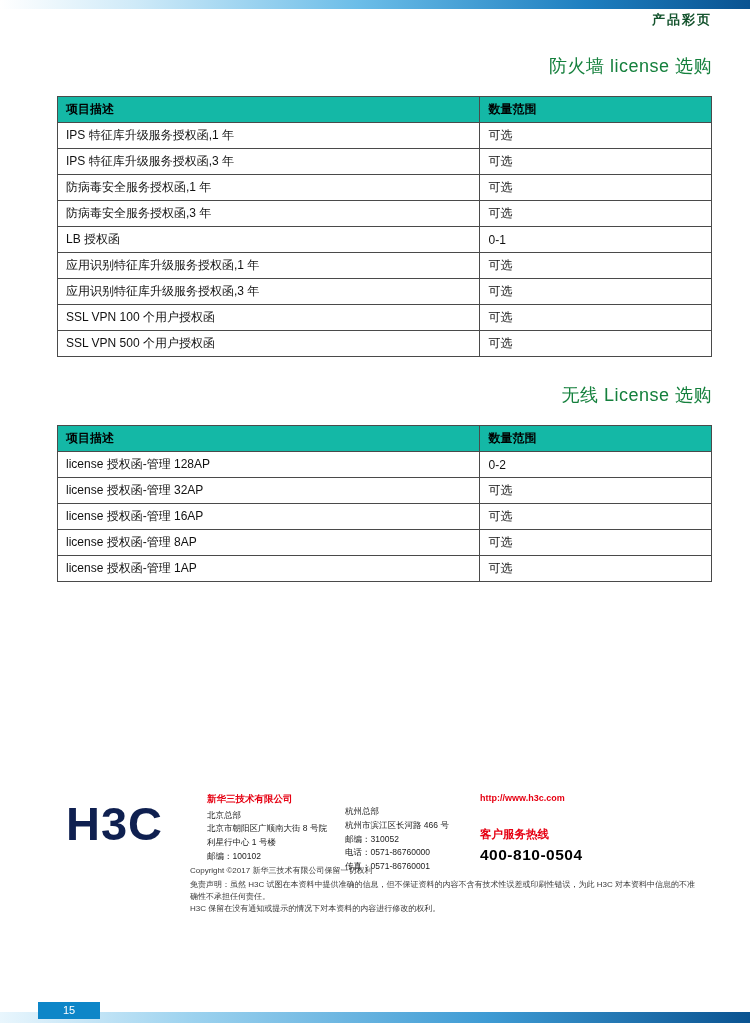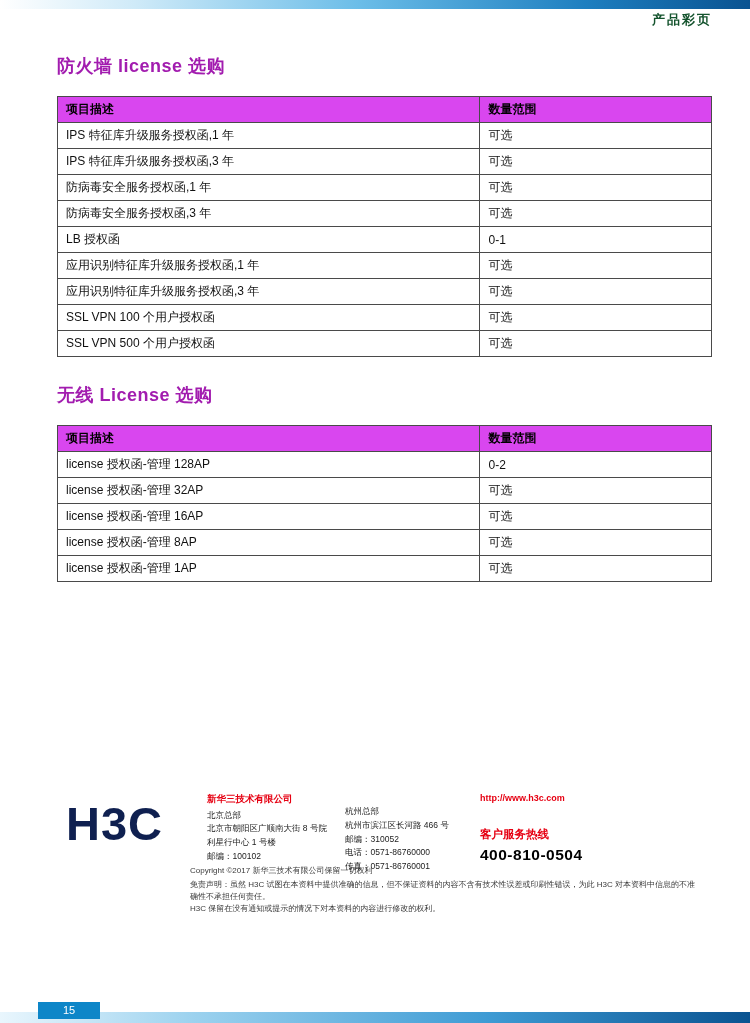--- a/index.html
+++ b/index.html
@@ -56,24 +56,25 @@
 
   
   .content {
     position: absolute;
     top: 54px;
     left: 57px;
     right: 38px;
   }
   .section-title {
     font-size: 18px;
-    font-weight: bold;
-    color: #a21caf;
+    font-weight: normal;
+    color: #15803d;
     margin: 0 0 18px 0;
     letter-spacing: 0.5px;
+    text-align: right;
   }
   .section-title.second { margin-top: 14px; }
 
   table.spec-table {
     width: 100%;
     border-collapse: collapse;
     table-layout: fixed;
     font-size: 12px;
     margin-bottom: 26px;
   }
@@ -81,21 +82,21 @@
     border: 1px solid #4a4a4a;
     padding: 4px 8px;
     height: 23px;
     text-align: left;
     vertical-align: middle;
     color: #111;
     overflow: hidden;
     white-space: nowrap;
   }
   table.spec-table th {
-    background: #d946ef;
+    background: #14b8a6;
     font-weight: bold;
     color: #000;
   }
   table.spec-table th:first-child,
   table.spec-table td:first-child { width: 64.6%; }
 
   
   .footer { position: absolute; left: 0; top: 0; width: 100%; height: 100%; pointer-events: none; }
   .footer > * { pointer-events: auto; }
 

